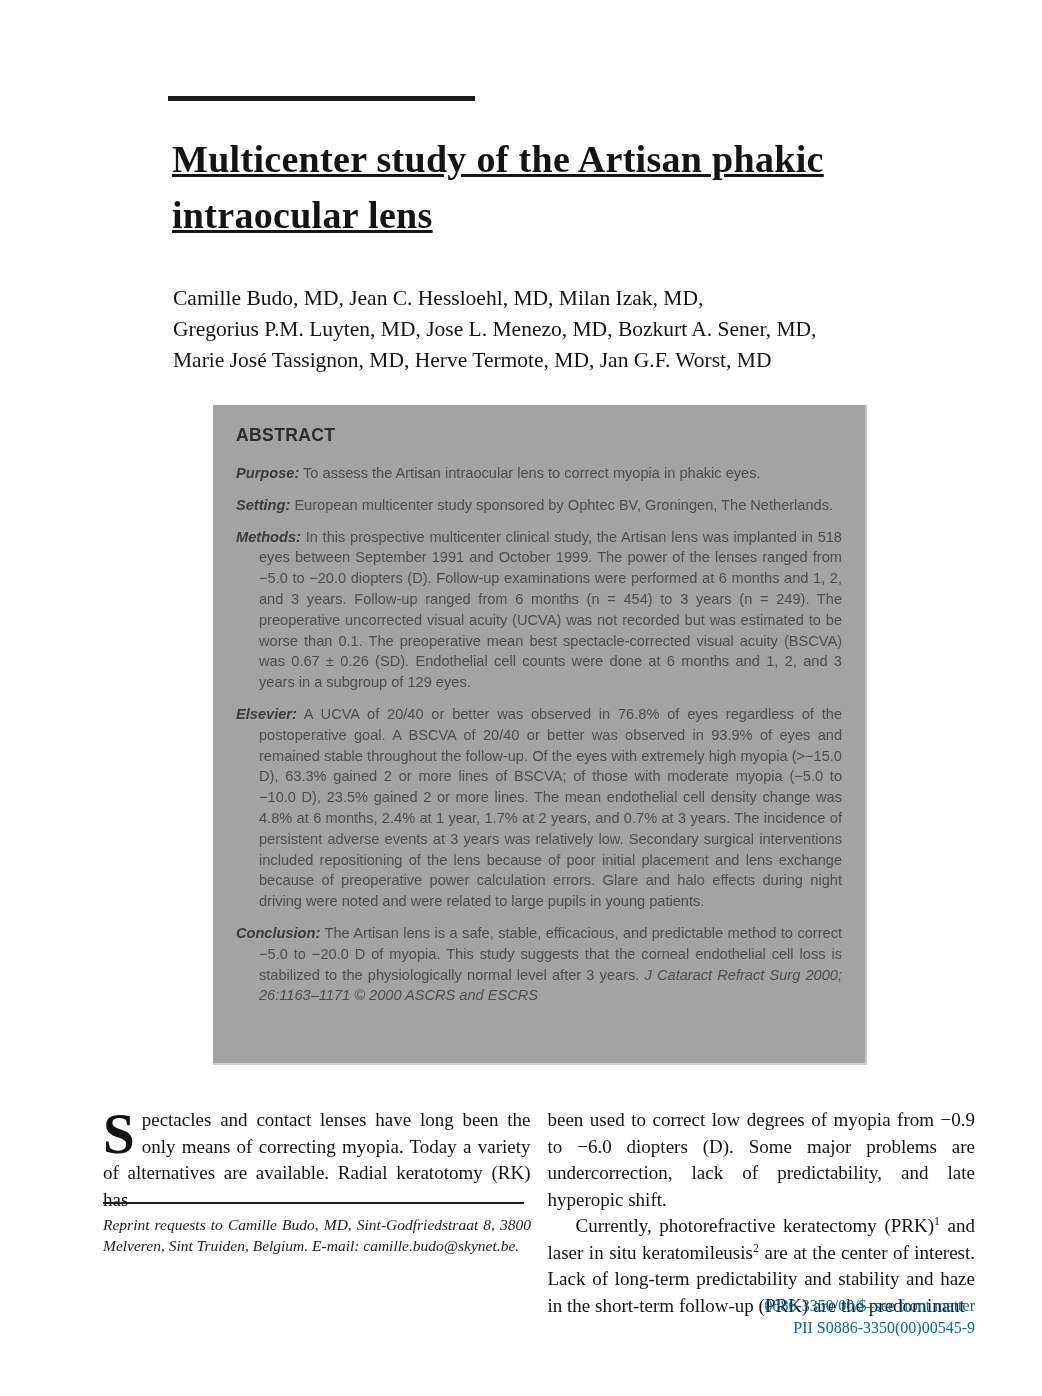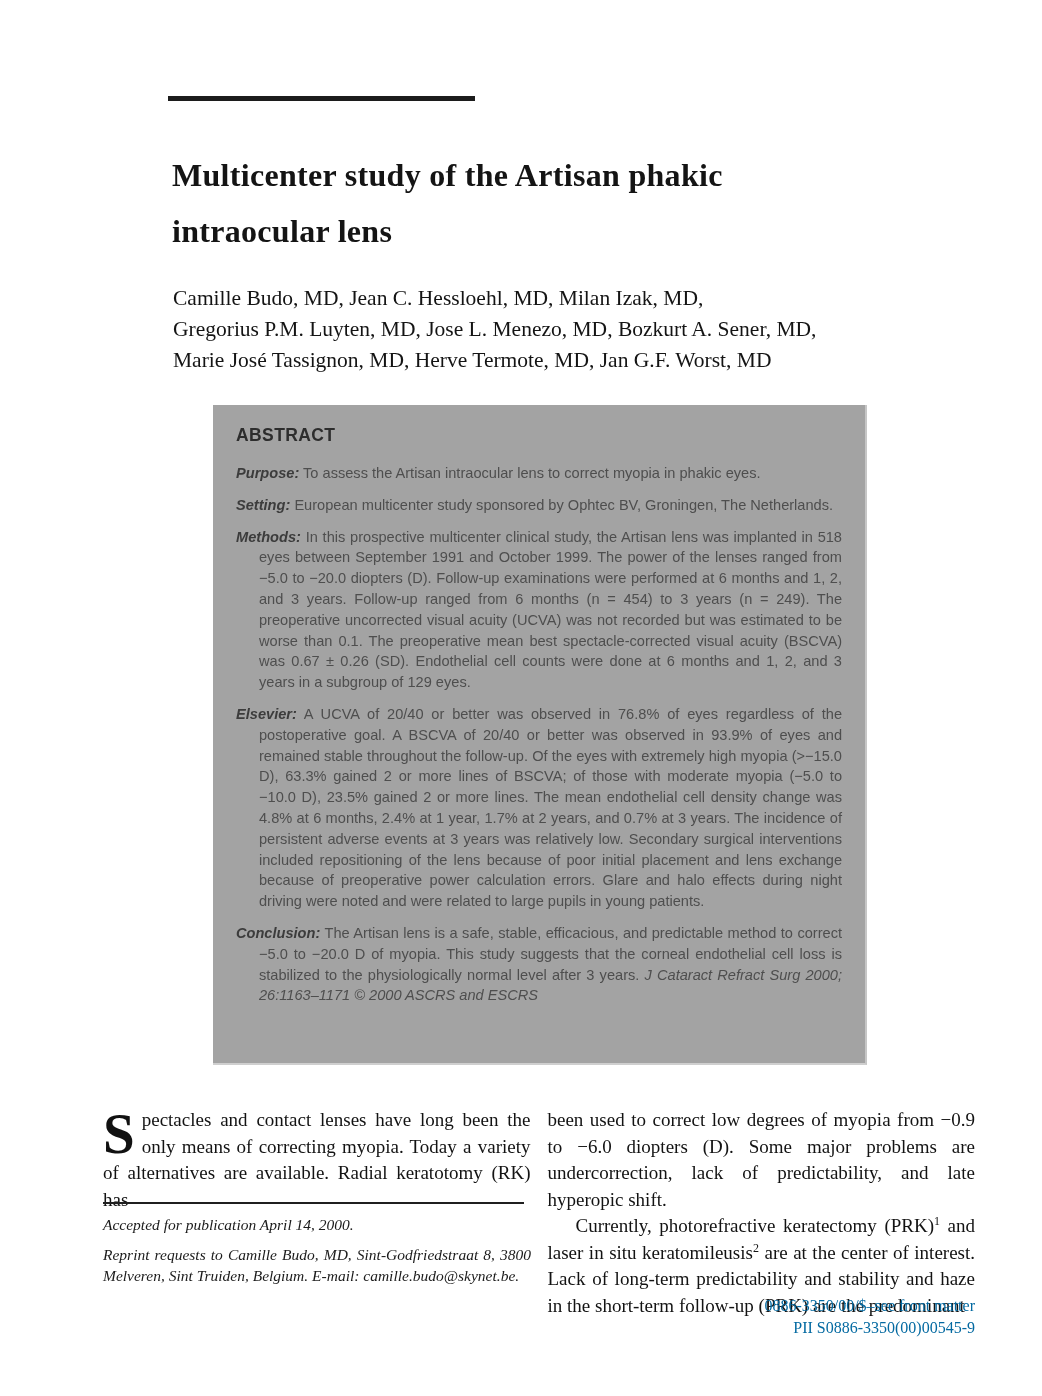--- a/index.html
+++ b/index.html
@@ -14,29 +14,30 @@
     color: #161616;
   }
   .top-bar {
     position: absolute;
     left: 168px; top: 96px;
     width: 307px; height: 5px;
     background: #1c1c1c;
   }
   .title {
     position: absolute;
-    left: 172px; top: 147px;
+    left: 172px; top: 131px;
     width: 780px;
     font-family: "Liberation Serif", serif;
-    font-size: 32px;
+    font-size: 38px;
     font-weight: 700;
     line-height: 56px;
     letter-spacing: 0.3px;
     color: #141414;
     margin: 0;
+    text-decoration: underline;
   }
   .authors {
     position: absolute;
     left: 173px; top: 283px;
     width: 790px;
     font-size: 21.5px;
     line-height: 31px;
     color: #141414;
   }
   .abstract-box {
@@ -195,21 +196,20 @@
       </p>
       <p class="body-para indented">
         <span>Currently, photorefractive keratectomy (PRK)</span><sup class="ref">1</sup><span> and laser in situ keratomileusis</span><sup class="ref">2</sup><span> are at the center of interest. Lack of long-term predictability and stability and haze in the short-term follow-up (PRK) are the predominant</span>
       </p>
     </div>
   </div>
 
   <div class="footnote-rule"></div>
 
   <div class="footnotes">
-    <p>Accepted for publication April 14, 2000.</p>
     <p>Reprint requests to Camille Budo, MD, Sint-Godfriedstraat 8, 3800 Melveren, Sint Truiden, Belgium. E-mail: camille.budo@skynet.be.</p>
   </div>
 
 
   <div class="footer-right">
     <div>0886-3350/00/$–see front matter</div>
     <div>PII S0886-3350(00)00545-9</div>
   </div>
 
 </div>

